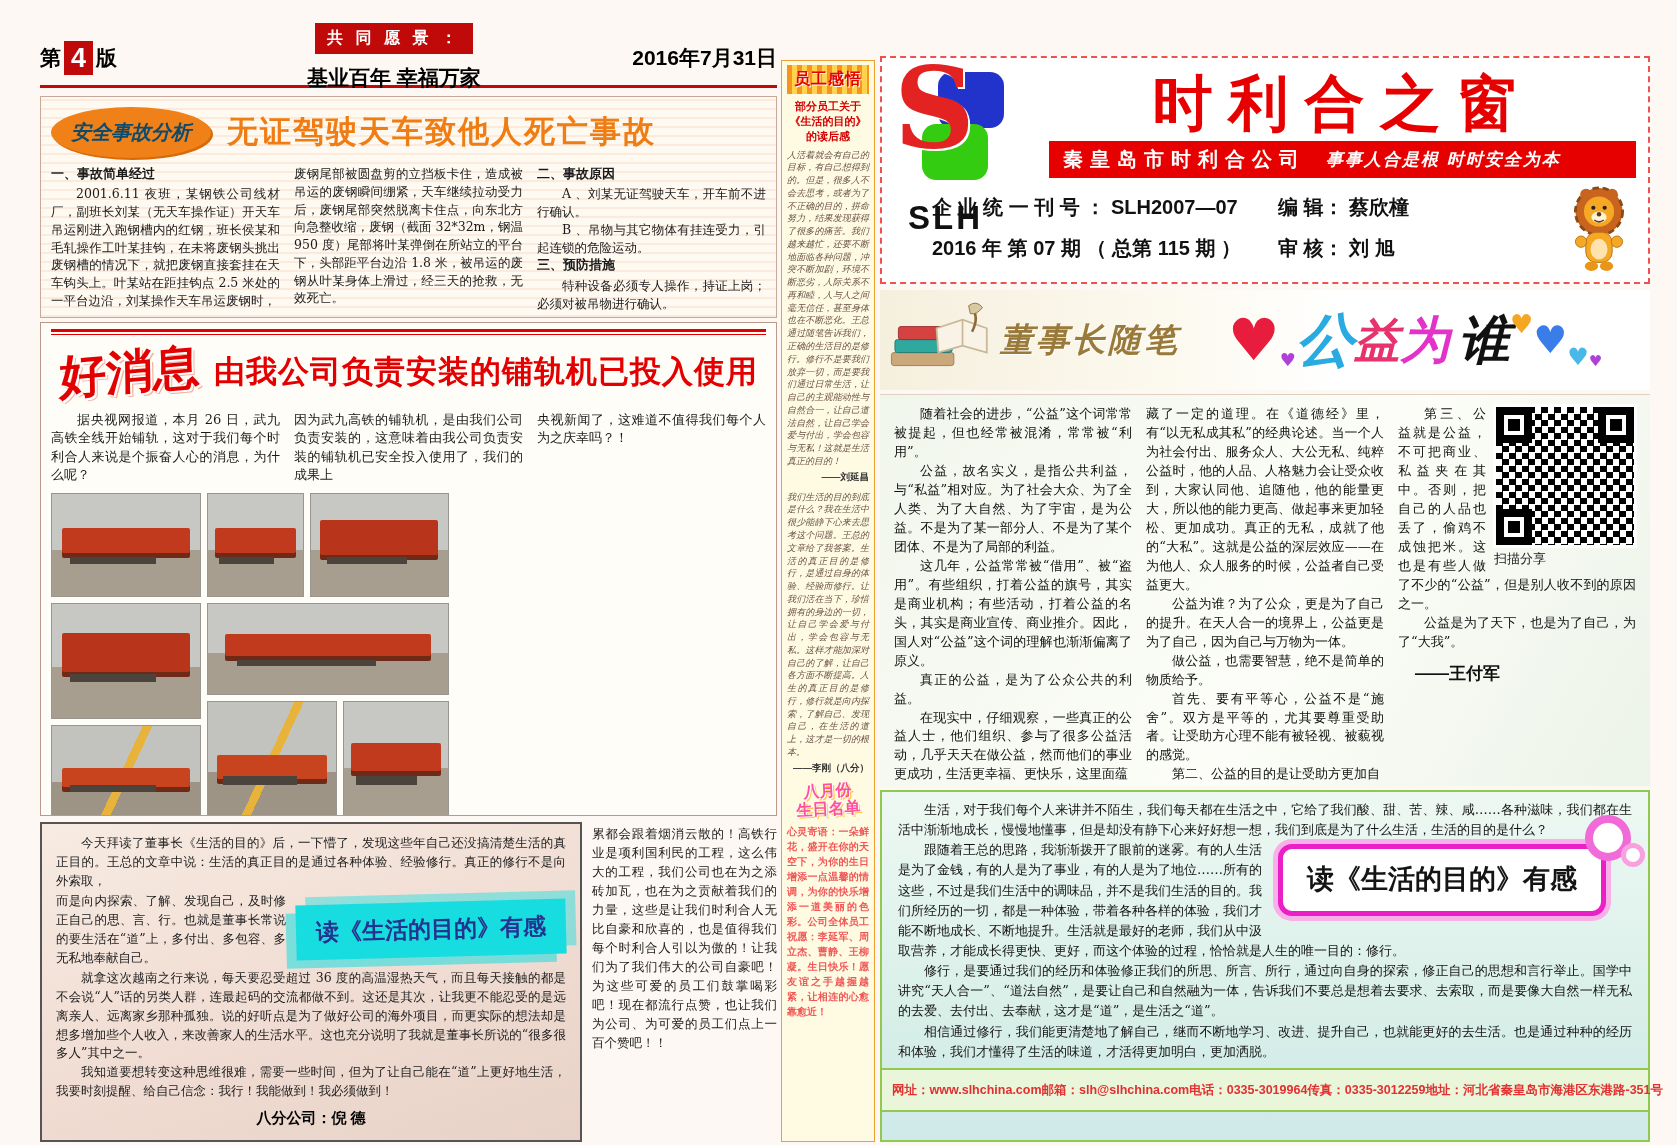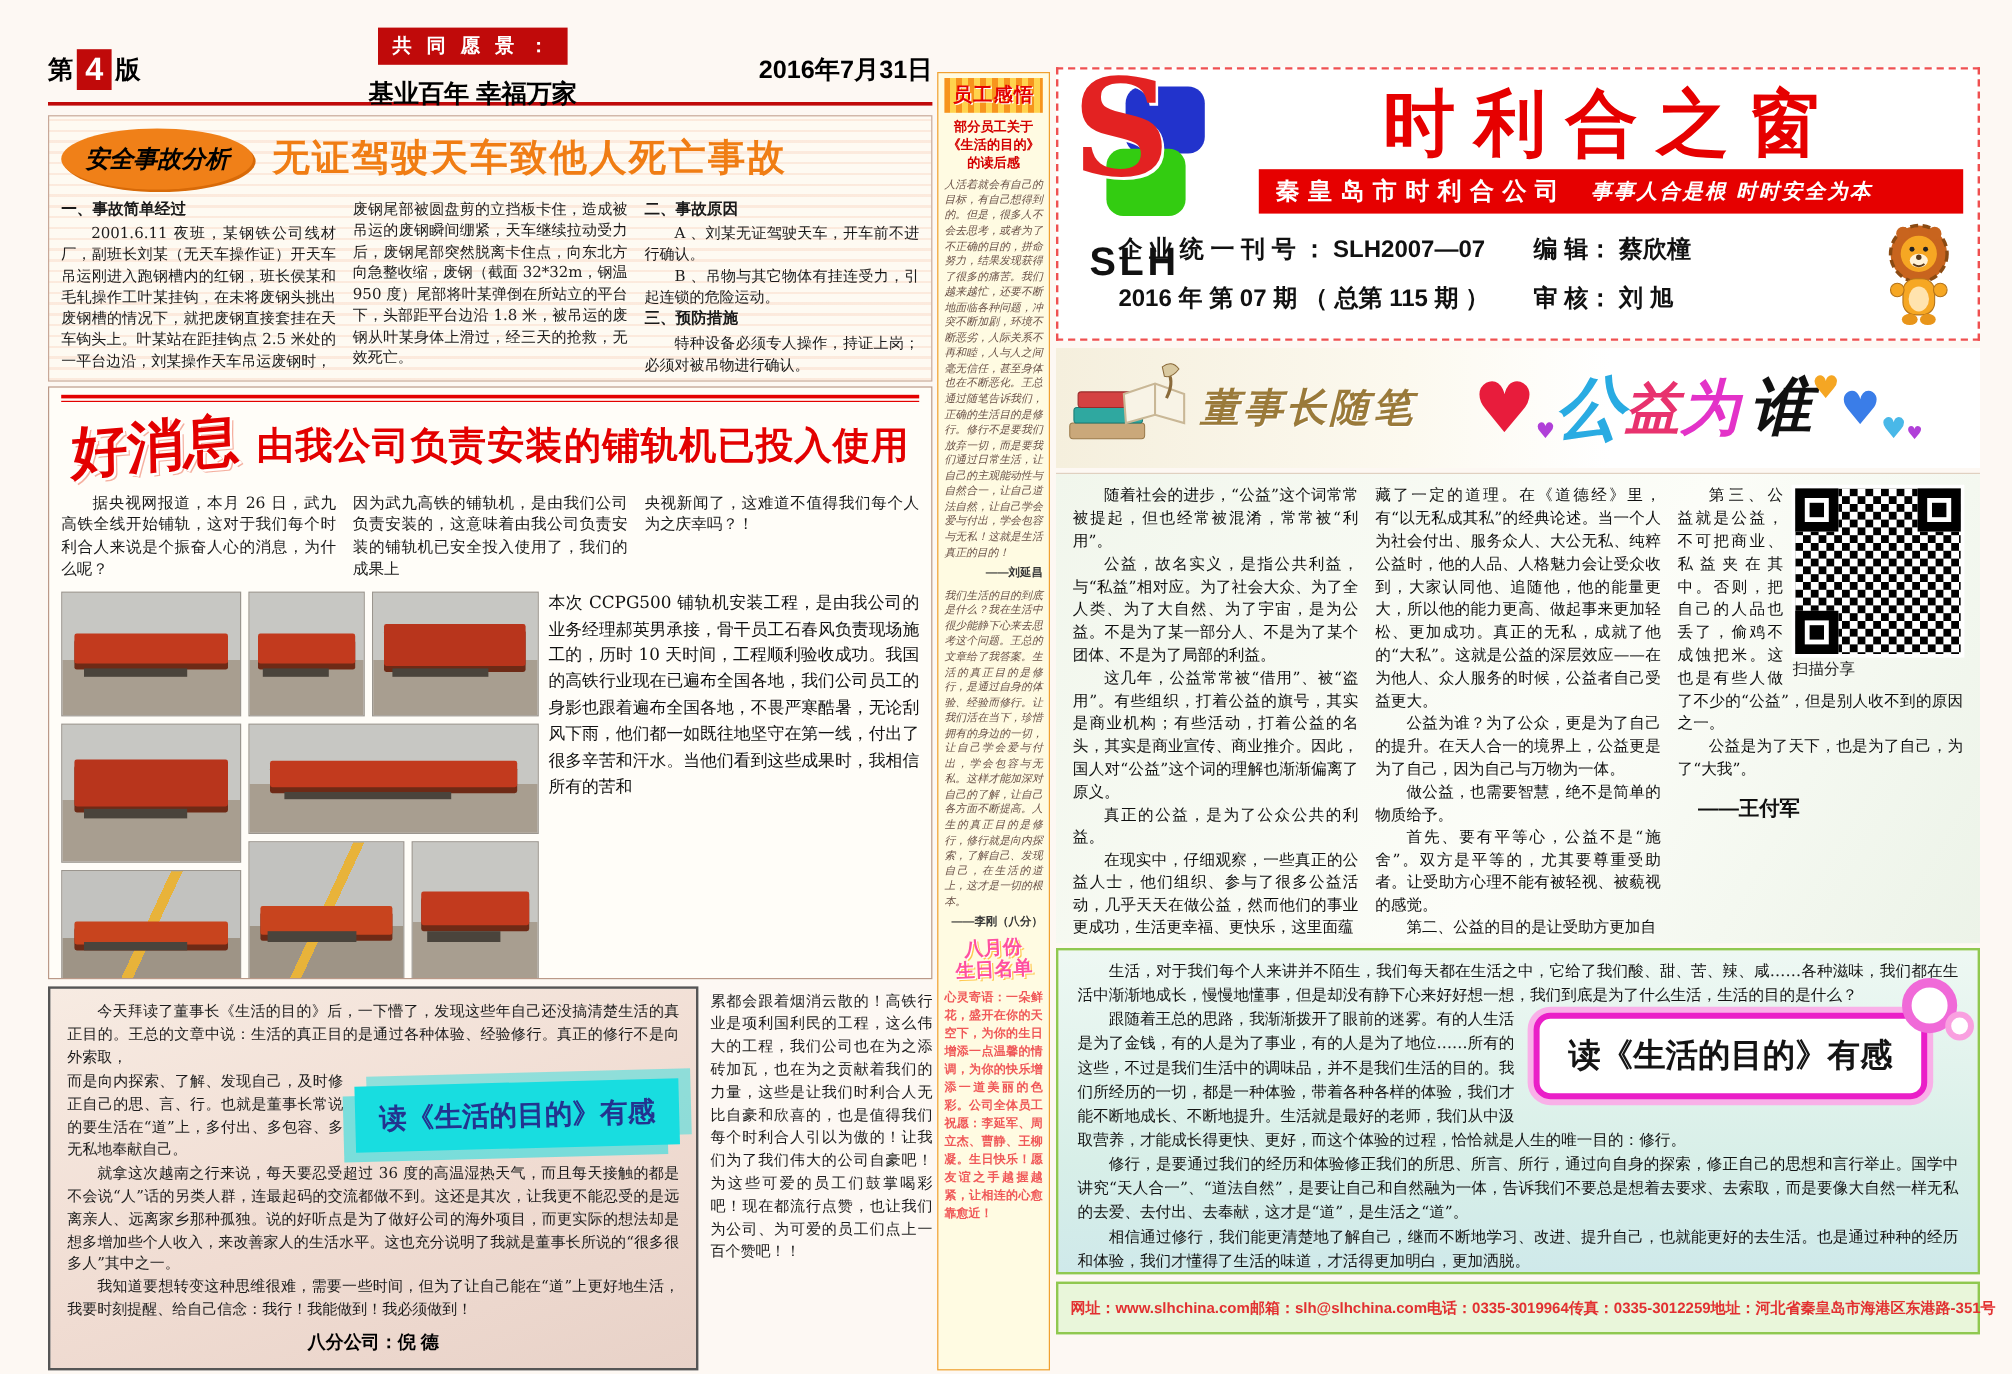--- a/index.html
+++ b/index.html
@@ -15,21 +15,21 @@
   .vision-label { background:#c00a0a; color:#fff; font-weight:800; font-size:16px; padding:5px 12px; letter-spacing:4px; }
   .vision-text { font-weight:900; font-size:21px; }
   .lp-date { margin-left:auto; font-weight:900; font-size:21px; }
 
   
   .acc-box { position:absolute; left:40px; top:96px; width:737px; height:222px;
     border:1px solid #c8a898; background:
     repeating-linear-gradient(0deg, rgba(240,150,110,.16) 0 2px, transparent 2px 9px), #fefaf2;
     padding:6px 10px; }
   .acc-head { display:flex; align-items:center; gap:16px; height:58px; }
-  .acc-badge { background:#f08018; color:#000000; font-style:italic; font-weight:900; font-size:20px;
+  .acc-badge { background:#f08018; color:#0c4a6e; font-style:italic; font-weight:900; font-size:20px;
     border-radius:50%; padding:12px 20px; white-space:nowrap; box-shadow:2px 2px 0 #d86a08; }
   .acc-title { color:#f07d14; font-weight:900; font-size:31px; letter-spacing:2px; white-space:nowrap; }
   .acc-body { display:flex; gap:14px; margin-top:4px; }
   .acc-col { flex:1; font-family:"DejaVu Serif", serif; font-size:12.5px; line-height:1.42; text-align:justify; color:#1a1a1a; }
   .acc-h { font-weight:900; font-family:"Liberation Sans",sans-serif; font-size:13px; margin-bottom:2px;}
   .ind { text-indent:2em; }
 
   
   .gn-box { position:absolute; left:40px; top:322px; width:737px; height:494px;
     border:1px solid #bb9988; background:#fffdf8; padding:4px 10px 6px; overflow:hidden; }
@@ -118,21 +118,21 @@
   .qr-float { float:right; width:142px; margin:2px 0 4px 8px; text-align:left; }
   .qr { position:relative; width:138px; height:138px; margin:0 auto;
     background:conic-gradient(#000 25%, #fff 0 50%, #000 0 75%, #fff 0) 0 0 / 13px 13px; outline:3px solid #fff; }
   .qr i { position:absolute; width:36px; height:36px; border:8px solid #000; background:#fff; }
   .qr i::after { content:""; position:absolute; inset:4px; background:#000; }
   .qr .tl { left:0; top:0; } .qr .tr { right:0; top:0; } .qr .bl { left:0; bottom:0; }
   .qr-label { font-size:13px; margin-top:5px; color:#222; }
   .gy-sign { font-weight:900; font-size:17px; font-family:"Liberation Sans",sans-serif; margin-top:10px; text-indent:1em;}
 
   
-  .rb-box { position:absolute; left:880px; top:790px; width:770px; height:272px;
+  .rb-box { position:absolute; left:880px; top:790px; width:770px; height:352px;
     border:2px solid #90c850; background:linear-gradient(180deg,#eef8f3,#d8efe8 65%, #cfe9ea);
     padding:8px 16px; font-family:"DejaVu Serif",serif; font-size:13px; line-height:1.55;
     text-align:justify; color:#141414; overflow:hidden; }
   .rb-box p { text-indent:2em; }
   .pink-badge { float:right; margin:4px 26px 8px 16px; background:#fff; border:5px solid #ea1fc8;
     border-radius:14px; box-shadow:0 0 0 5px #f9b0e8; padding:10px 24px; font-weight:900; font-size:27px;
     white-space:nowrap; position:relative; font-family:"Liberation Sans",sans-serif; text-indent:0; }
   .pink-badge::before { content:""; position:absolute; right:-30px; top:-34px; width:30px; height:30px;
     border:8px solid #f06ad8; border-radius:50%; background:#fff; }
   .pink-badge::after { content:""; position:absolute; right:-44px; top:-6px; width:14px; height:14px;
@@ -208,21 +208,20 @@
             <div class="photo" style="width:40%;height:104px"></div>
             <div class="photo ph-tall" style="flex:1;height:104px"></div>
           </div>
           <div class="photo" style="height:92px"></div>
           <div class="ph-row" style="flex:1">
             <div class="photo ph-crane" style="flex:1"></div>
             <div class="photo" style="width:44%"></div>
           </div>
         </div>
       </div>
-      <div class="gn-text">本次 CCPG500 铺轨机安装工程，是由我公司的业务经理郝英男承接，骨干员工石春风负责现场施工的，历时 10 天时间，工程顺利验收成功。我国的高铁行业现在已遍布全国各地，我们公司员工的身影也跟着遍布全国各地，不畏严寒酷暑，无论刮风下雨，他们都一如既往地坚守在第一线，付出了很多辛苦和汗水。当他们看到这些成果时，我相信所有的苦和</div>
     </div>
   </div>
 
   <div class="bl-row">
     <div class="nide-box">
       <p class="ind">今天拜读了董事长《生活的目的》后，一下懵了，发现这些年自己还没搞清楚生活的真正目的。王总的文章中说：生活的真正目的是通过各种体验、经验修行。真正的修行不是向外索取，</p>
       <div class="nide-mid">
         <div class="nide-frag">而是向内探索、了解、发现自己，及时修正自己的思、言、行。也就是董事长常说的要生活在“道”上，多付出、多包容、多无私地奉献自己。</div>
         <div class="cyan-banner">读《生活的目的》有感</div>
       </div>

